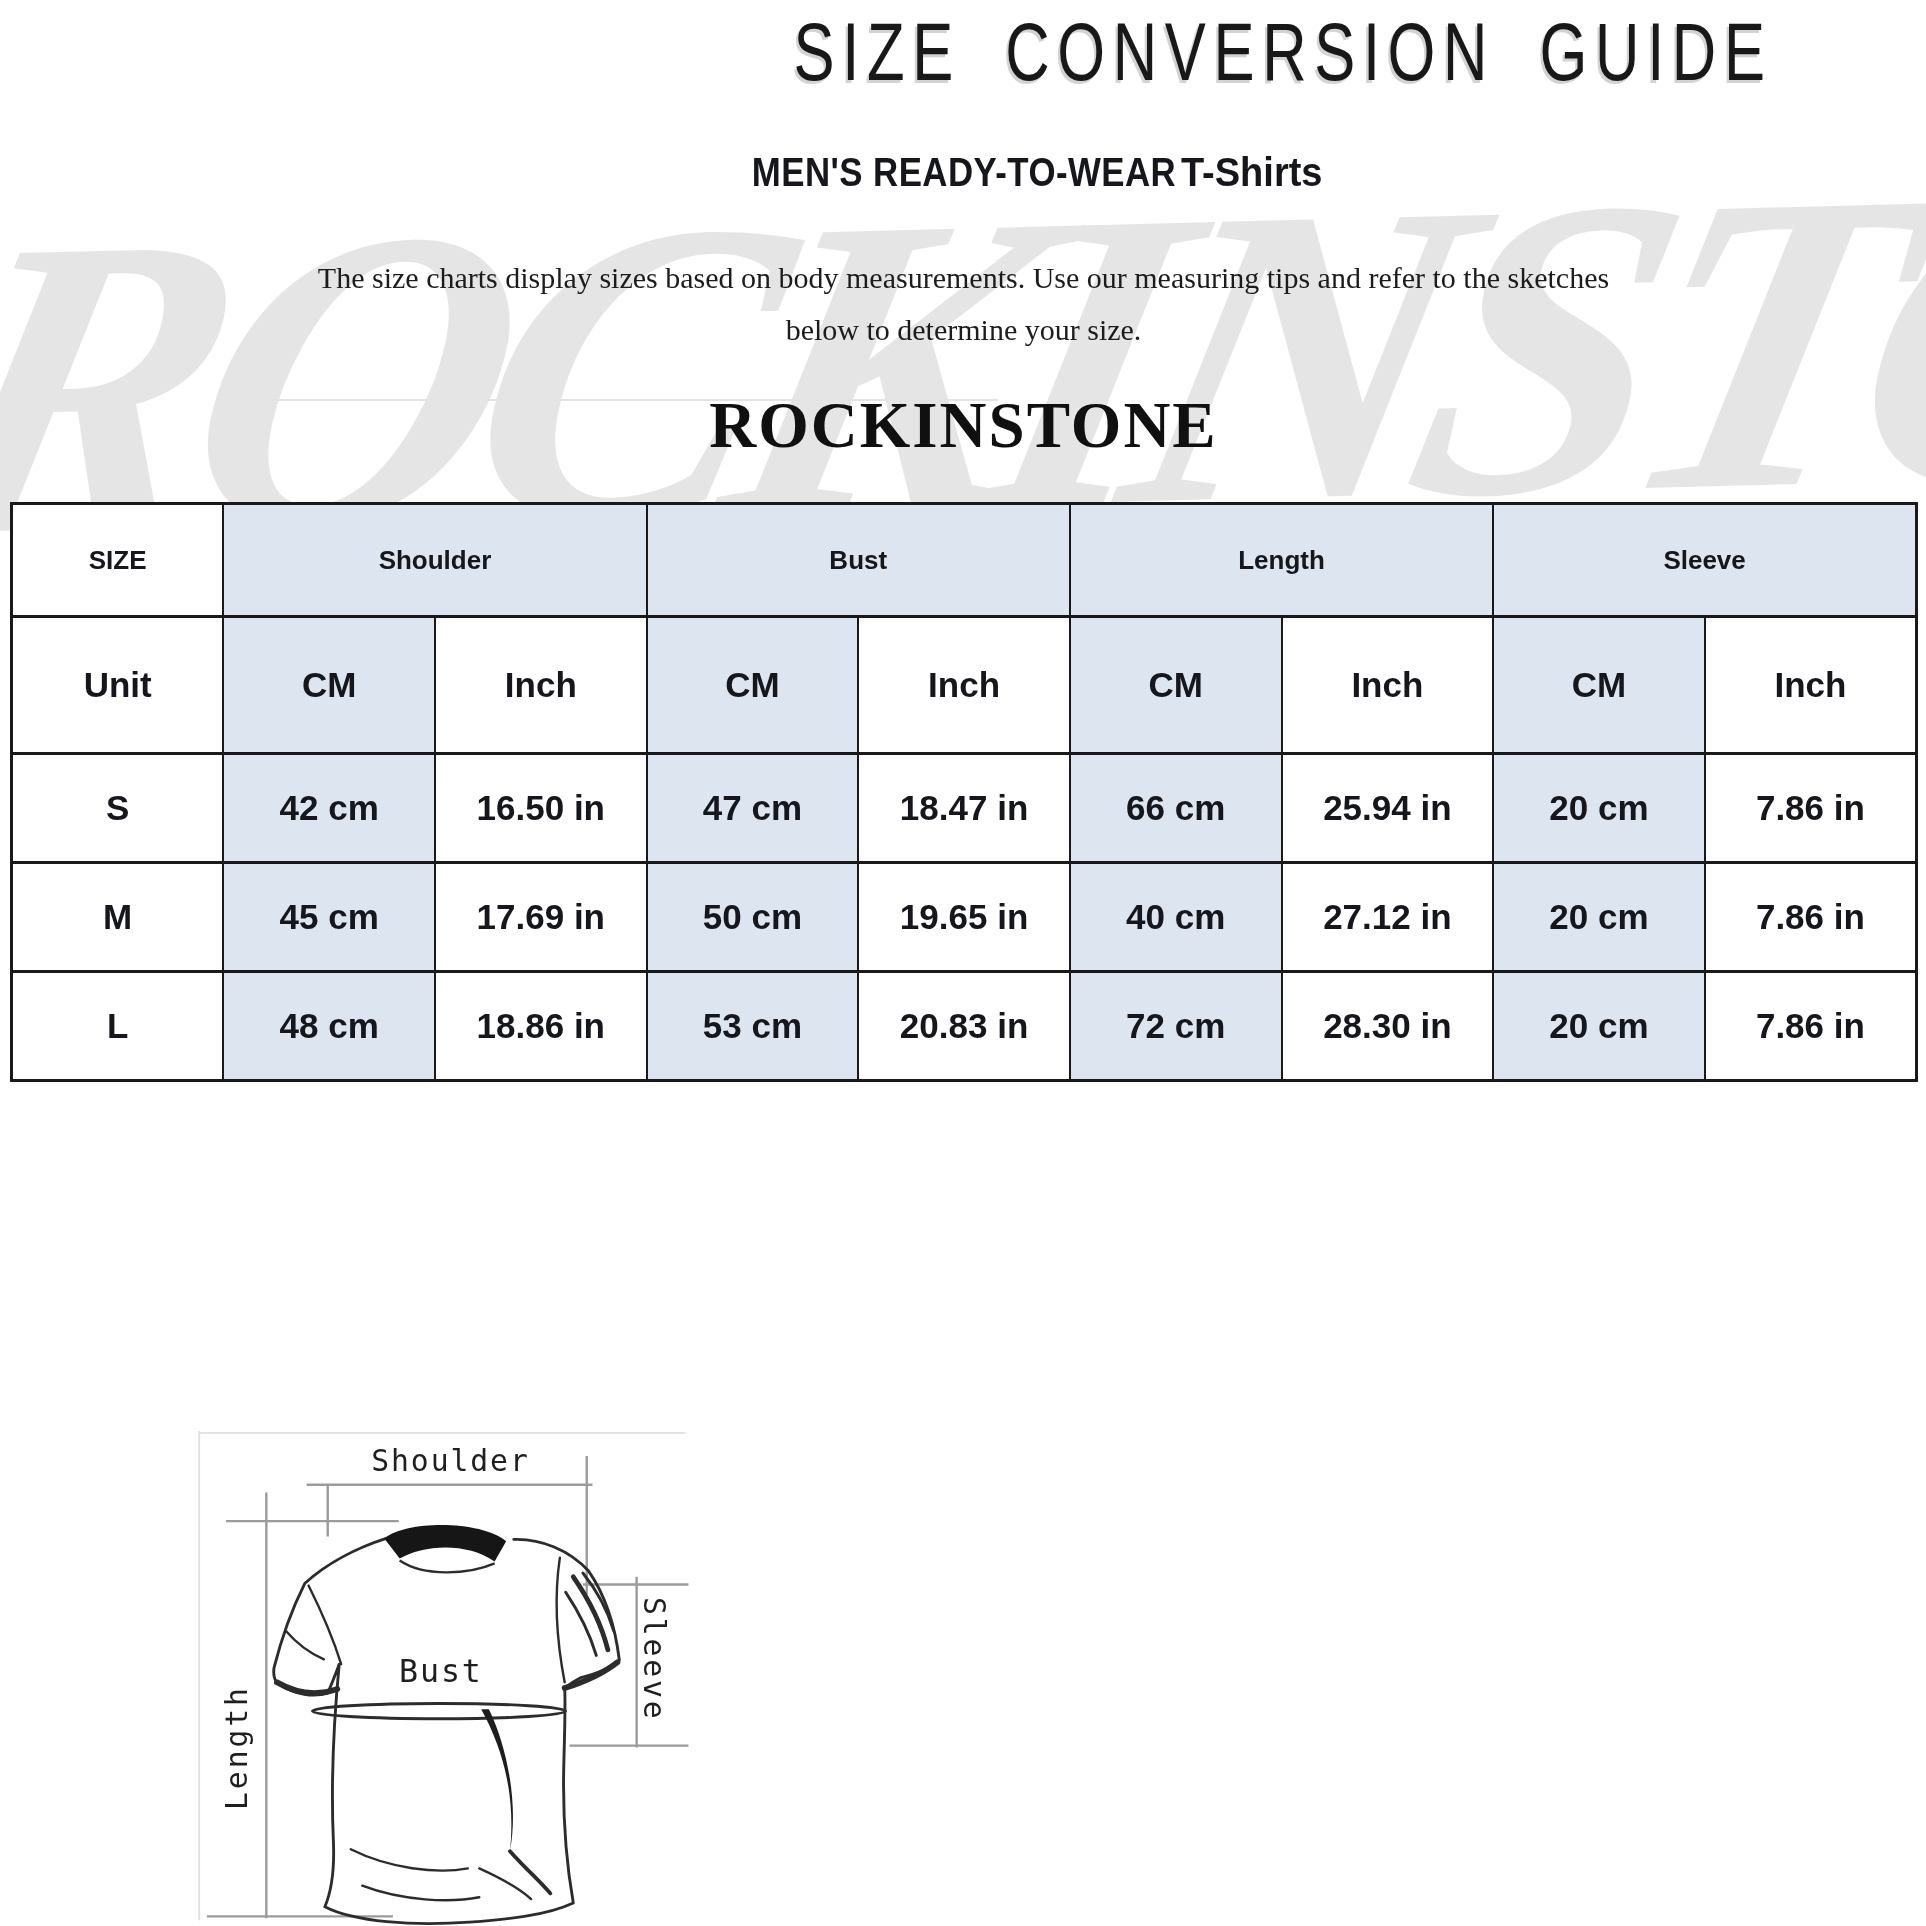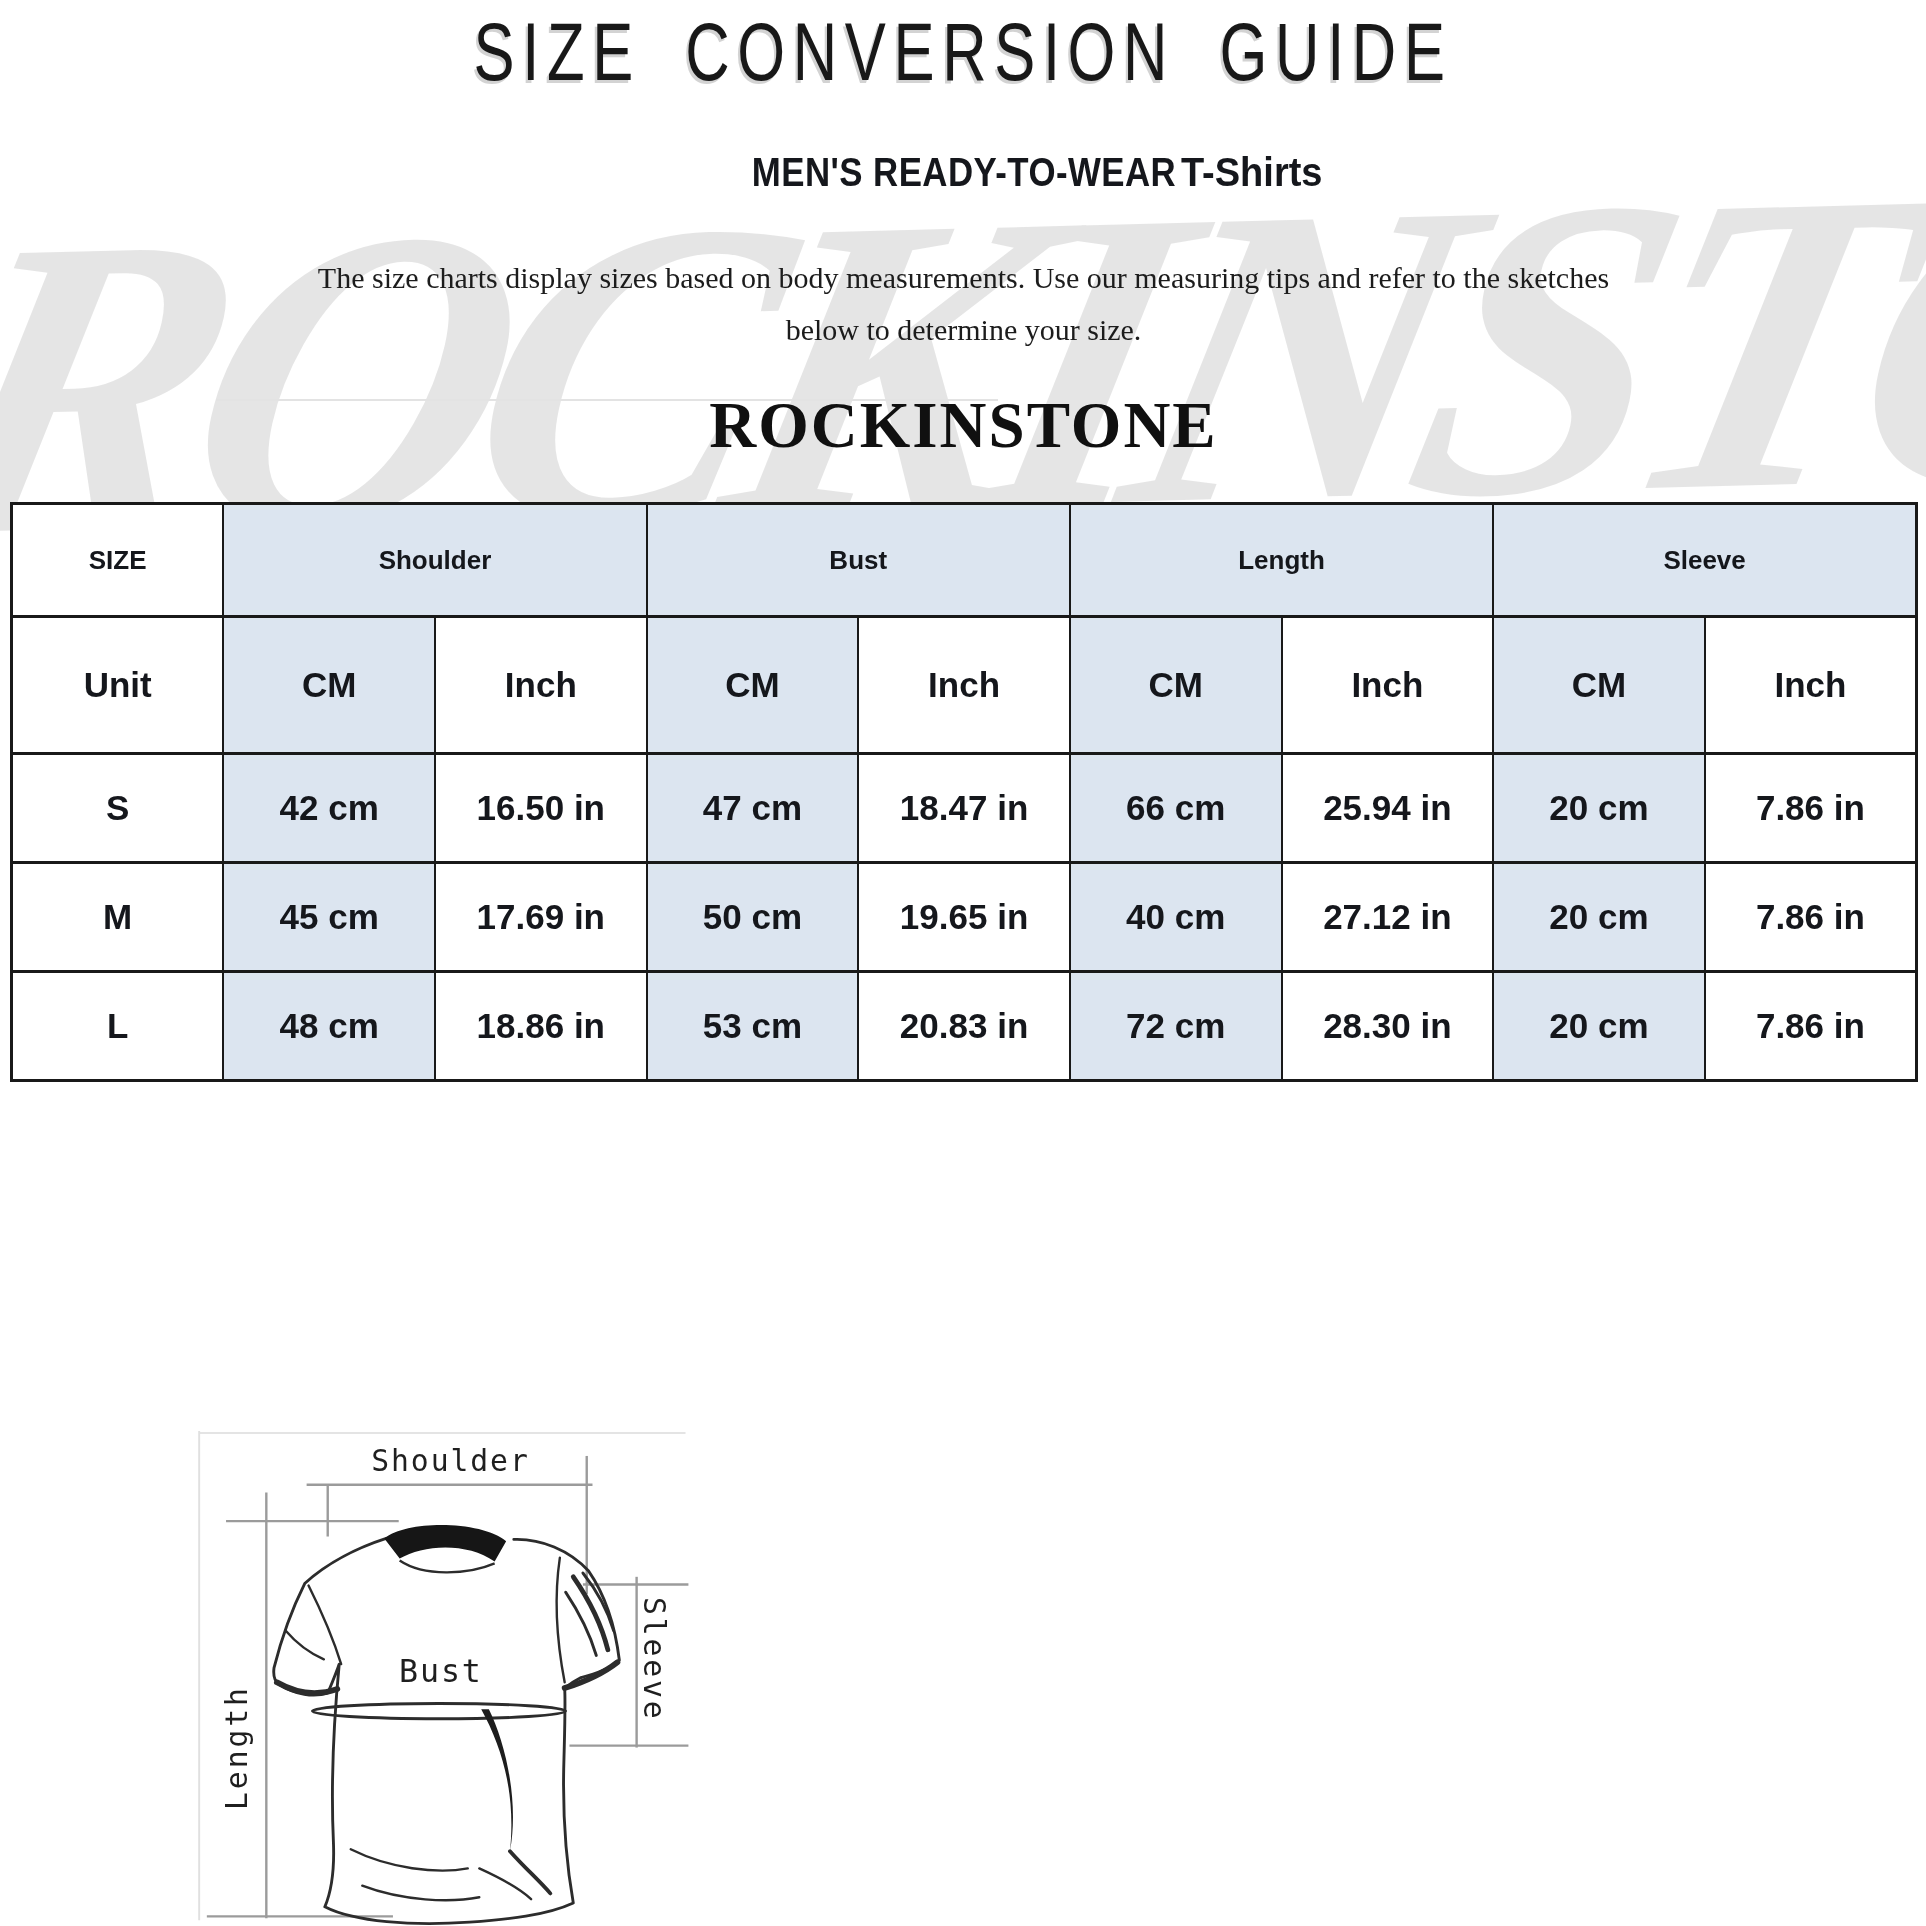--- a/index.html
+++ b/index.html
@@ -6,21 +6,21 @@
   .page{position:relative;width:1927px;height:1927px;background:#ffffff;overflow:hidden;
         font-family:"Liberation Sans",sans-serif;color:#15171c;}
 
   
   .watermark{position:absolute;left:-50px;top:139px;width:2079px;z-index:0;
     font-family:"Liberation Serif",serif;font-style:italic;font-weight:bold;
     font-size:426px;line-height:1.05;letter-spacing:-26px;white-space:nowrap;
     color:#9a9a9a;opacity:0.25;transform:skewX(-14deg) rotate(-1.5deg);user-select:none;}
 
   
-  .title-wrap{position:absolute;top:6px;left:0;width:100%;text-align:center;z-index:2;}
+  .title-wrap{position:absolute;top:6px;left:0;width:100%;text-align:right;z-index:2;}
   .title{display:inline-block;font-size:81px;font-weight:normal;letter-spacing:10px;word-spacing:26px;
     color:#181818;transform:scale(0.76,1);transform-origin:center;white-space:nowrap;
     text-shadow:-3px 3px 0 rgba(110,110,110,0.30);}
   .subtitle-wrap{position:absolute;top:149px;left:0;width:100%;text-align:center;z-index:2;white-space:nowrap;padding-left:40px;}
   .subtitle-main{display:inline-block;font-size:41px;font-weight:bold;letter-spacing:0.5px;
     transform:scaleX(0.85);transform-origin:center right;}
   .subtitle-item{display:inline-block;font-size:40px;font-weight:bold;transform:scaleX(0.95);transform-origin:center left;}
   .desc{position:absolute;top:252px;left:0;width:100%;text-align:center;z-index:2;
     font-family:"Liberation Serif",serif;font-size:30px;line-height:52px;color:#1c1c1c;}
   .brand{position:absolute;top:388px;left:0;width:100%;text-align:center;z-index:2;

